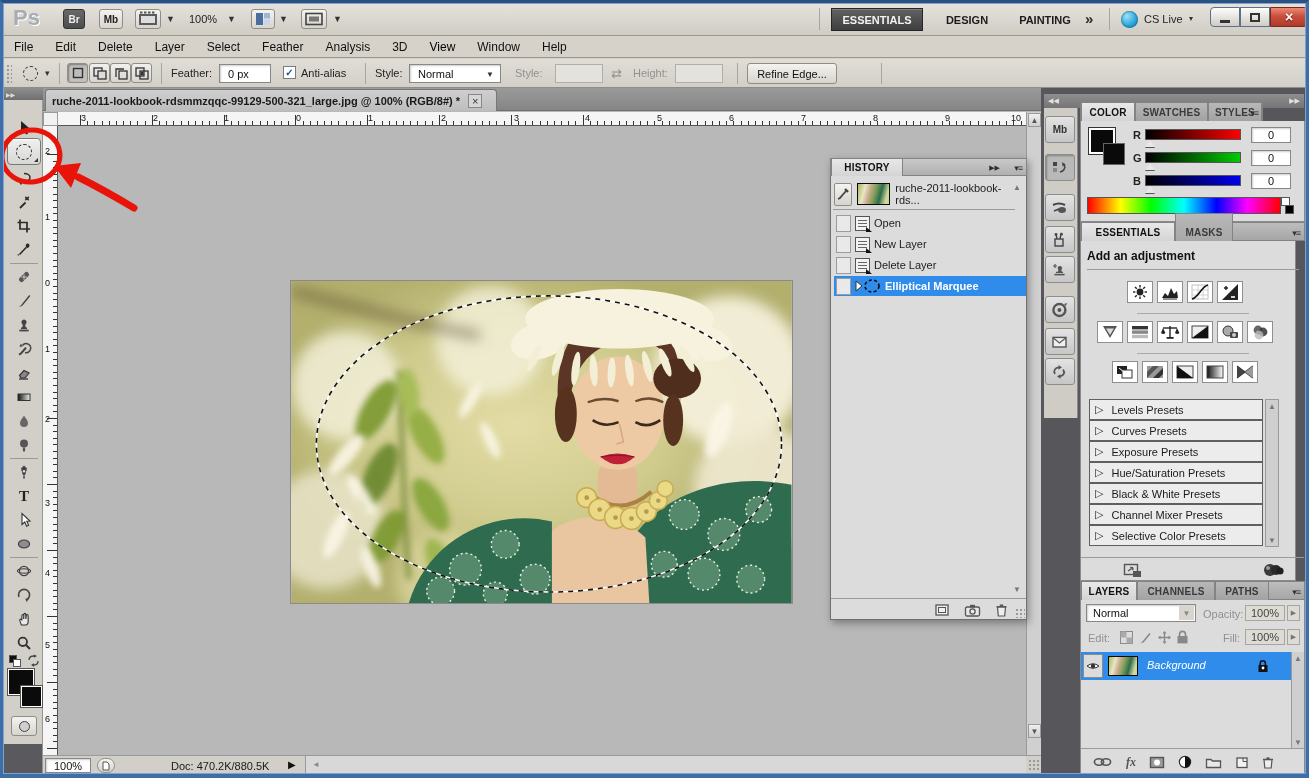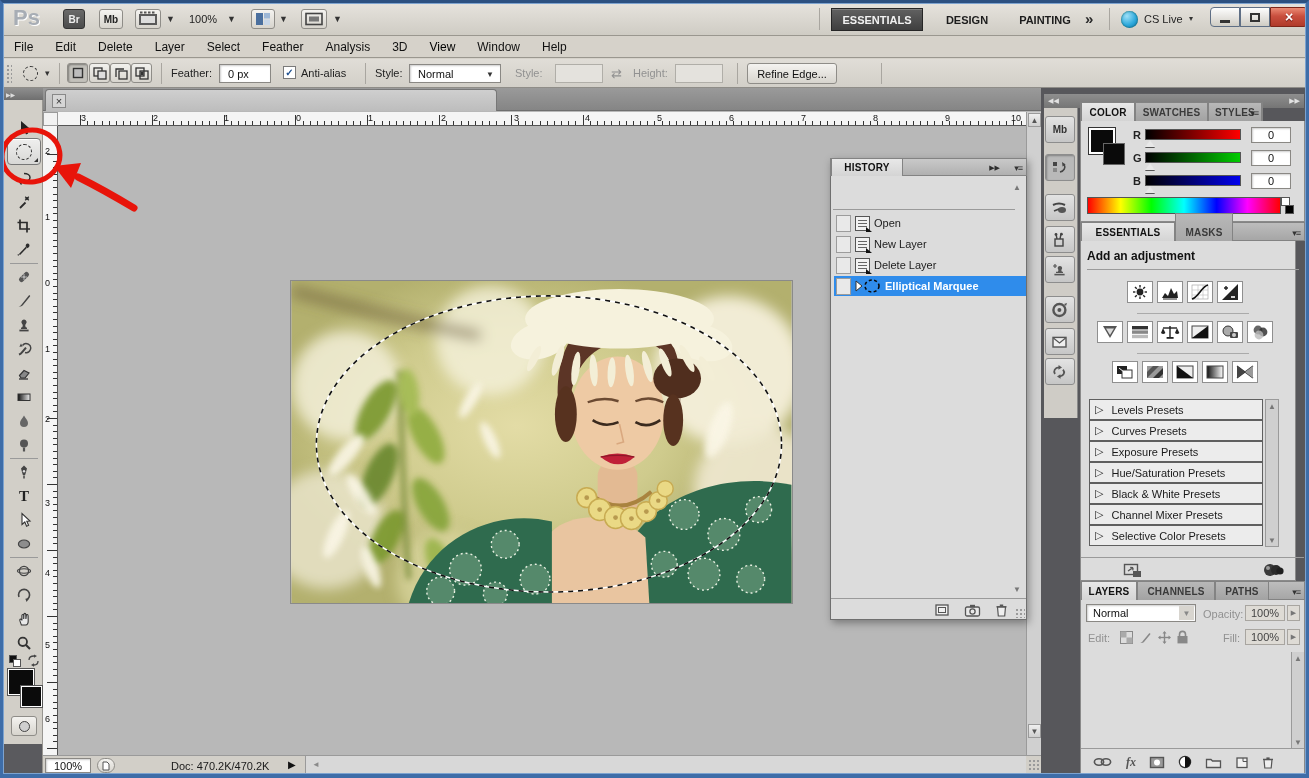--- a/index.html
+++ b/index.html
@@ -316,20 +316,21 @@
     <div class="ab flex bevel" style="left:8px;top:628px;width:26px;height:20px;justify-content:center">
       <div style="width:11px;height:11px;border:1.5px solid #444;border-radius:50%;background:#cfcfcf"></div>
     </div>
     <div class="ab" style="left:0;top:656px;width:39px;height:30px;background:#5a5a5e"></div>
   </div>
 
   <div class="ab" style="left:43px;top:88px;width:1000px;height:686px;background:#b8b8b8">
 
     <div class="ab" style="left:0;top:0;width:1000px;height:23px;background:linear-gradient(#9a9a9a,#858585);border-bottom:1px solid #6e6e6e">
       <div class="ab flex" style="left:2px;top:1px;width:452px;height:22px;background:linear-gradient(#cfcfcf,#bdbdbd);border:1px solid #777;border-bottom:none;border-radius:4px 4px 0 0;padding:0 6px;gap:8px">
+        <span style="font-size:11px;font-weight:bold;color:#1a1a1a;white-space:nowrap;overflow:hidden">ruche-2011-lookbook-rdsmmzqqc-99129-500-321_large.jpg @ 100% (RGB/8#) *</span>
         <span class="flex" style="width:14px;height:14px;border:1px solid #888;background:#d6d6d6;justify-content:center;font-size:11px;color:#333;flex:none">×</span>
       </div>
     </div>
 
     <div class="ab" style="left:0;top:24px;width:15px;height:14px;background:#f2f2f2;border:1px solid #9a9a9a"></div>
     <div class="ab" id="hruler" style="left:15px;top:24px;width:968px;height:14px;background:#f5f5f5;border-bottom:1px solid #555;overflow:hidden">
       <span class="rlab" style="left:23px;top:1px">3</span>
       <span class="rlab" style="left:95px;top:1px">2</span>
       <span class="rlab" style="left:166px;top:1px">1</span>
       <span class="rlab" style="left:238px;top:1px">0</span>
@@ -707,36 +708,46 @@
       <div class="ab scrbtn" style="left:1px;top:612px;width:13px;height:14px">▼</div>
     </div>
 
     <div class="ab" style="left:0;top:667px;width:1000px;height:19px;background:#d2cfc8;border-top:1px solid #9a9a9a">
       <div class="ab inset flex" style="left:2px;top:2px;width:46px;height:15px;justify-content:center;font-size:11px">100%</div>
       <div class="ab flex bevel" style="left:54px;top:2px;width:18px;height:15px;border-radius:8px;justify-content:center">
           <svg width="10" height="10">
             <path d="M2,1 H6 L8,3 V9 H2 Z" fill="#fff" stroke="#555"></path>
           </svg>
         </div>
-      <span class="ab" style="left:128px;top:4px;font-size:11px;color:#1a1a1a">Doc: 470.2K/470.2K</span>
+      <span class="ab" style="left:128px;top:4px;font-size:11px;color:#1a1a1a">Doc: 470.2K/880.5K</span>
       <span class="ab" style="left:245px;top:3px;font-size:10px;color:#111">▶</span>
       <div class="ab" style="left:262px;top:0;width:721px;height:18px;background:#d8d8d8;border-left:1px solid #9a9a9a">
         <span class="ab" style="left:6px;top:4px;font-size:8px;color:#8a8a8a">◄</span>
       </div>
       <div class="ab gripdots" style="left:985px;top:3px;width:13px;height:13px"></div>
     </div>
   </div>
 
   <div class="ab" style="left:830px;top:158px;width:197px;height:462px;background:#dcdcdc;border:1px solid #6f6f6f;box-shadow:2px 3px 8px rgba(0,0,0,.35);z-index:10">
     <div class="ab phead flex" style="left:-1px;top:-1px;width:197px;height:18px">
       <div class="ptab on" style="width:72px;height:18px">HISTORY</div>
       <span class="ab" style="right:26px;top:5px;font-size:7px;color:#2e2e2e">▶▶</span>
       <span class="ab flyout" style="right:4px;top:4px">▾≡</span>
     </div>
 
+    <div class="ab flex" style="left:3px;top:22px;width:180px;height:26px;gap:5px">
+      <div class="flex bevel" style="width:20px;height:23px;justify-content:center;border-radius:2px">
+        <svg width="14" height="14">
+            <path d="M2,12 C3.4,11.6 4.2,11 4.8,10 L10,4" stroke="#444" stroke-width="1.8" fill="none"></path>
+            <path d="M9,2 L12,5" stroke="#444" stroke-width="2.4"></path>
+          </svg>
+      </div>
+      <div class="thumb" style="width:36px;height:22px"></div>
+      <span style="font-size:11px;color:#1c1c1c">ruche-2011-lookbook-rds...</span>
+    </div>
     <div class="ab scrbtn" style="right:3px;top:22px;width:12px;height:12px;border:none;background:none;color:#777">▲</div>
     <div class="ab" style="left:2px;top:50px;width:182px;height:1px;background:#9a9a9a"></div>
 
     <div class="ab histrow" style="top:54px">
       <div class="chk"></div>
       <div class="pagedoc"></div>
       <span>Open</span>
     </div>
     <div class="ab histrow" style="top:75px">
       <div class="chk"></div>
@@ -1078,20 +1089,35 @@
             <line x1="2" y1="7.5" x2="13" y2="7.5" stroke="#888" stroke-width="1.4"></line>
           </svg>
         <svg class="ab" style="left:95px;top:30px" width="13" height="15">
             <rect x="1.5" y="6" width="10" height="7.4" fill="#888"></rect>
             <path d="M3.5,6 V4.4 A3,3 0 0 1 9.5,4.4 V6" fill="none" stroke="#888" stroke-width="1.6"></path>
           </svg>
         <span class="ab glabel" style="left:142px;top:32px;font-size:11px">Fill:</span>
         <div class="ab flex" style="left:164px;top:29px;width:40px;height:16px;background:#dedbd5;border:1px solid #a8a5a0;justify-content:center;font-size:11px;color:#444">100%</div>
         <div class="ab flex" style="left:206px;top:29px;width:13px;height:16px;background:#dedbd5;border:1px solid #a8a5a0;justify-content:center;font-size:7px;color:#777">▶</div>
 
+        <div class="ab" style="left:0;top:52px;width:210px;height:28px;background:#2f8ceb">
+          <div class="ab flex" style="left:2px;top:2px;width:20px;height:24px;background:#dcdcdc;border:1px solid #8a8a8a;justify-content:center">
+            <svg width="14" height="10">
+                <path d="M1,5 Q7,0.5 13,5 Q7,9.5 1,5 Z" fill="#fff" stroke="#333" stroke-width="1"></path>
+                <circle cx="7" cy="5" r="2.2" fill="#333"></circle>
+              </svg>
+          </div>
+          <div class="ab thumb" style="left:27px;top:4px;width:30px;height:20px"></div>
+          <span class="ab" style="left:66px;top:7px;font-size:11px;font-style:italic;color:#fff">Background</span>
+          <svg class="ab" style="left:176px;top:7px" width="12" height="14">
+              <rect x="1.5" y="6" width="9" height="7" fill="#111"></rect>
+              <path d="M3.2,6 V4.4 A2.6,2.6 0 0 1 8.4,4.4 V6" fill="none" stroke="#111" stroke-width="1.5"></path>
+              <circle cx="6" cy="9" r="1.4" fill="#fff"></circle>
+            </svg>
+        </div>
         <div class="ab" style="left:210px;top:52px;width:13px;height:96px;background:#cfcfcf;border-left:1px solid #9a9a9a">
           <div class="ab scrbtn" style="left:0;top:0;width:12px;height:12px;border:none;background:none;color:#777">▲</div>
           <div class="ab scrbtn" style="left:0;bottom:0;width:12px;height:12px;border:none;background:none;color:#777">▼</div>
         </div>
         <div class="ab" style="left:0;top:148px;width:223px;height:1px;background:#9a9a9a"></div>
         <div class="ab flex" style="left:12px;top:153px;width:200px;height:18px;gap:13px">
           <svg width="20" height="12">
               <ellipse cx="6" cy="6" rx="4.6" ry="3.2" fill="none" stroke="#555" stroke-width="1.6"></ellipse>
               <ellipse cx="13" cy="6" rx="4.6" ry="3.2" fill="none" stroke="#555" stroke-width="1.6"></ellipse>
             </svg>

